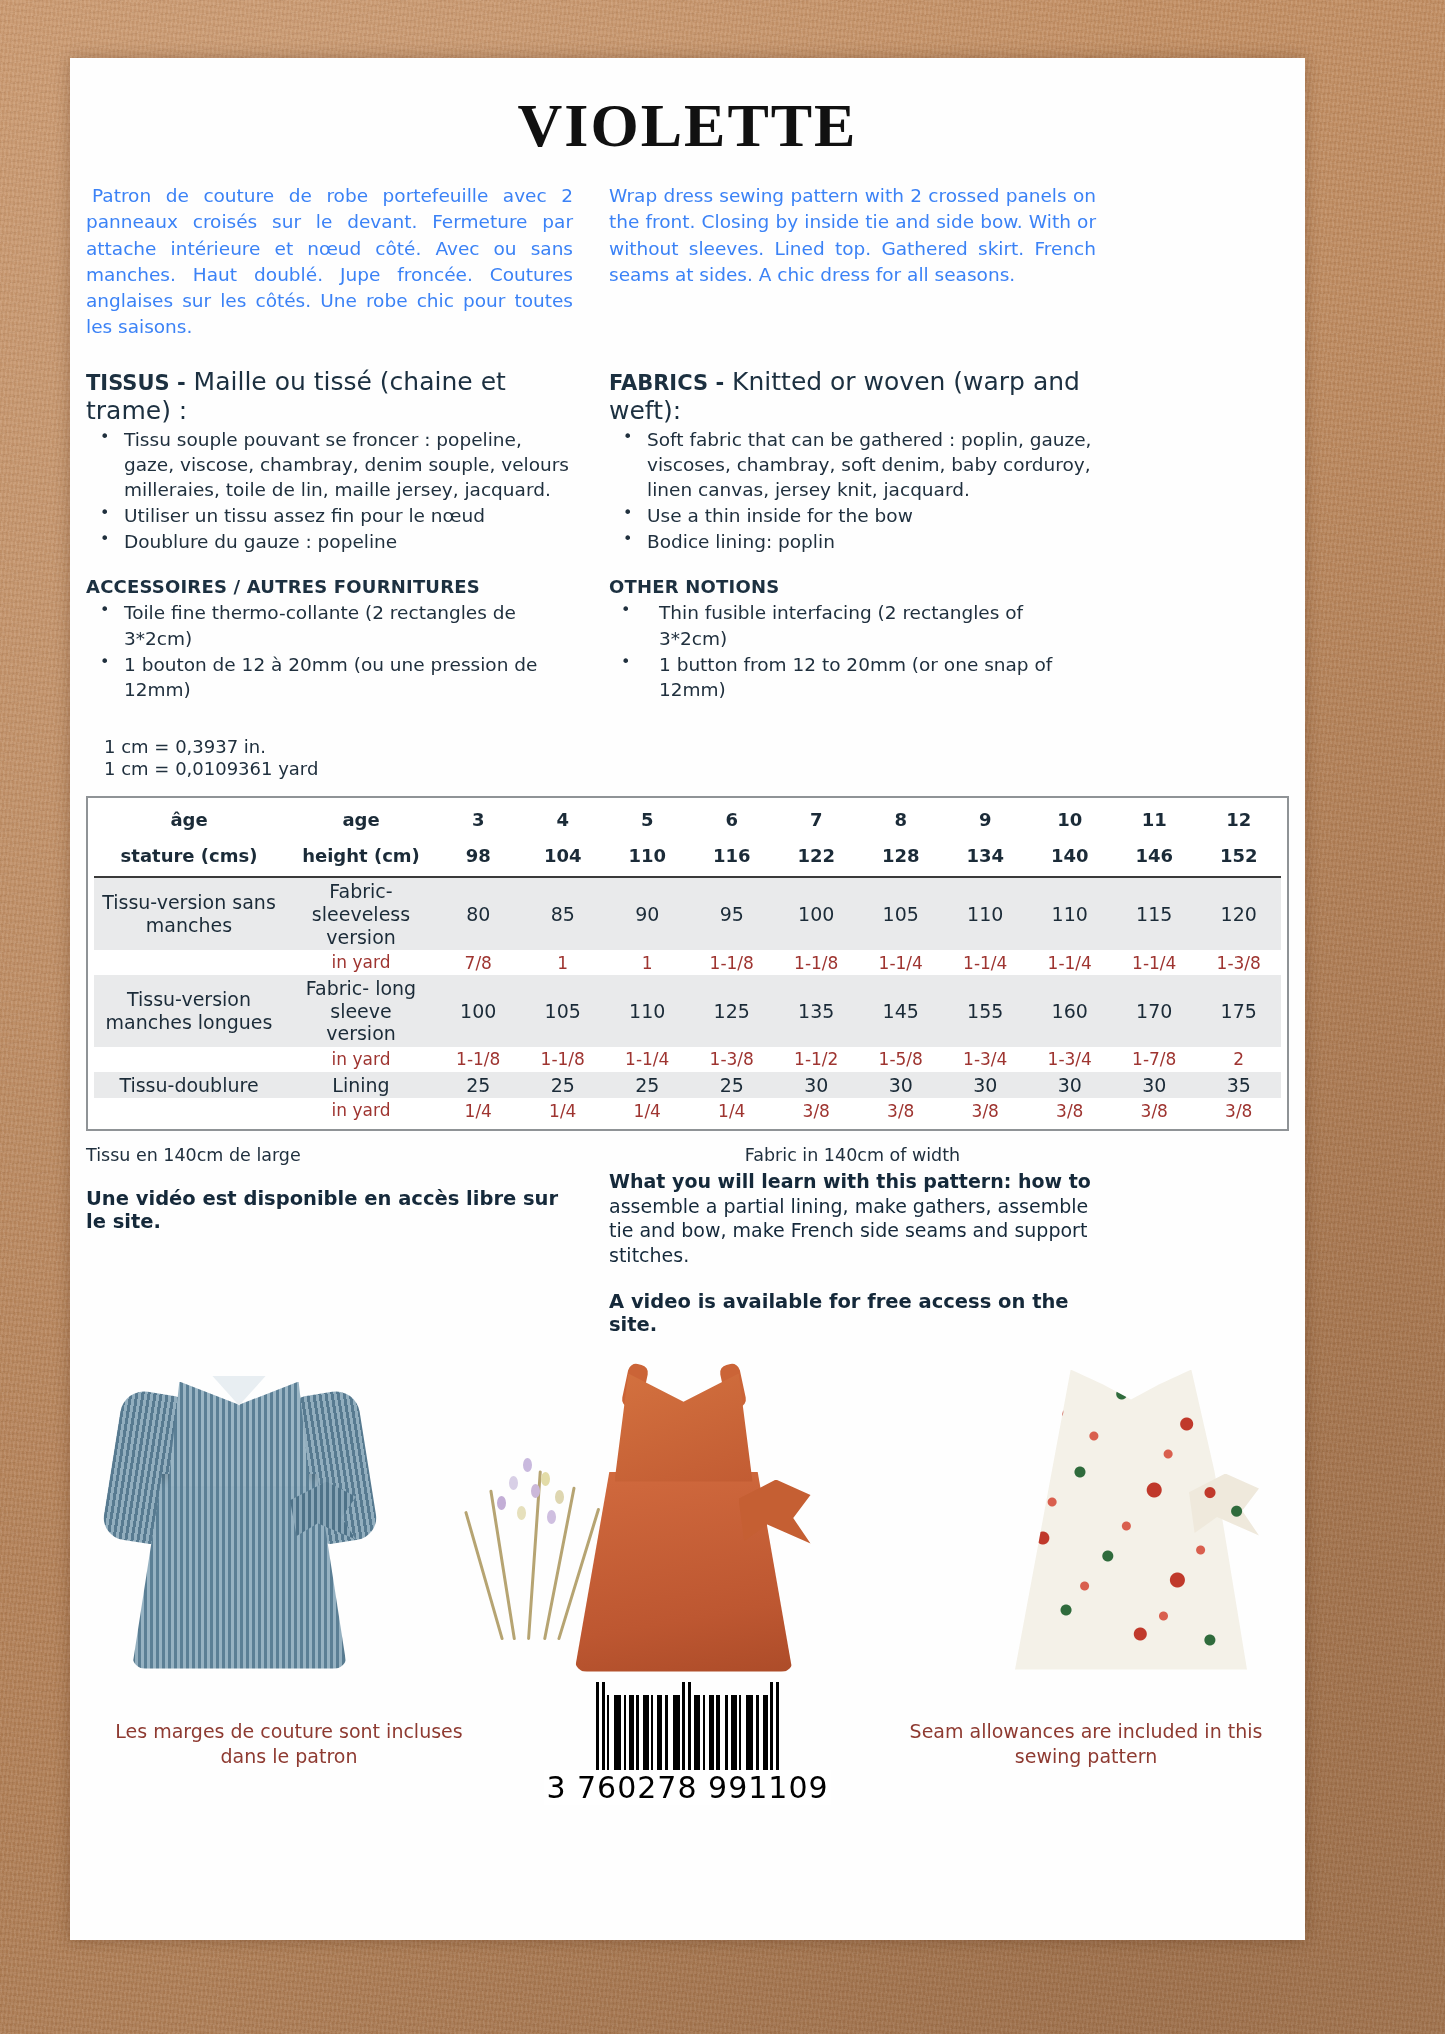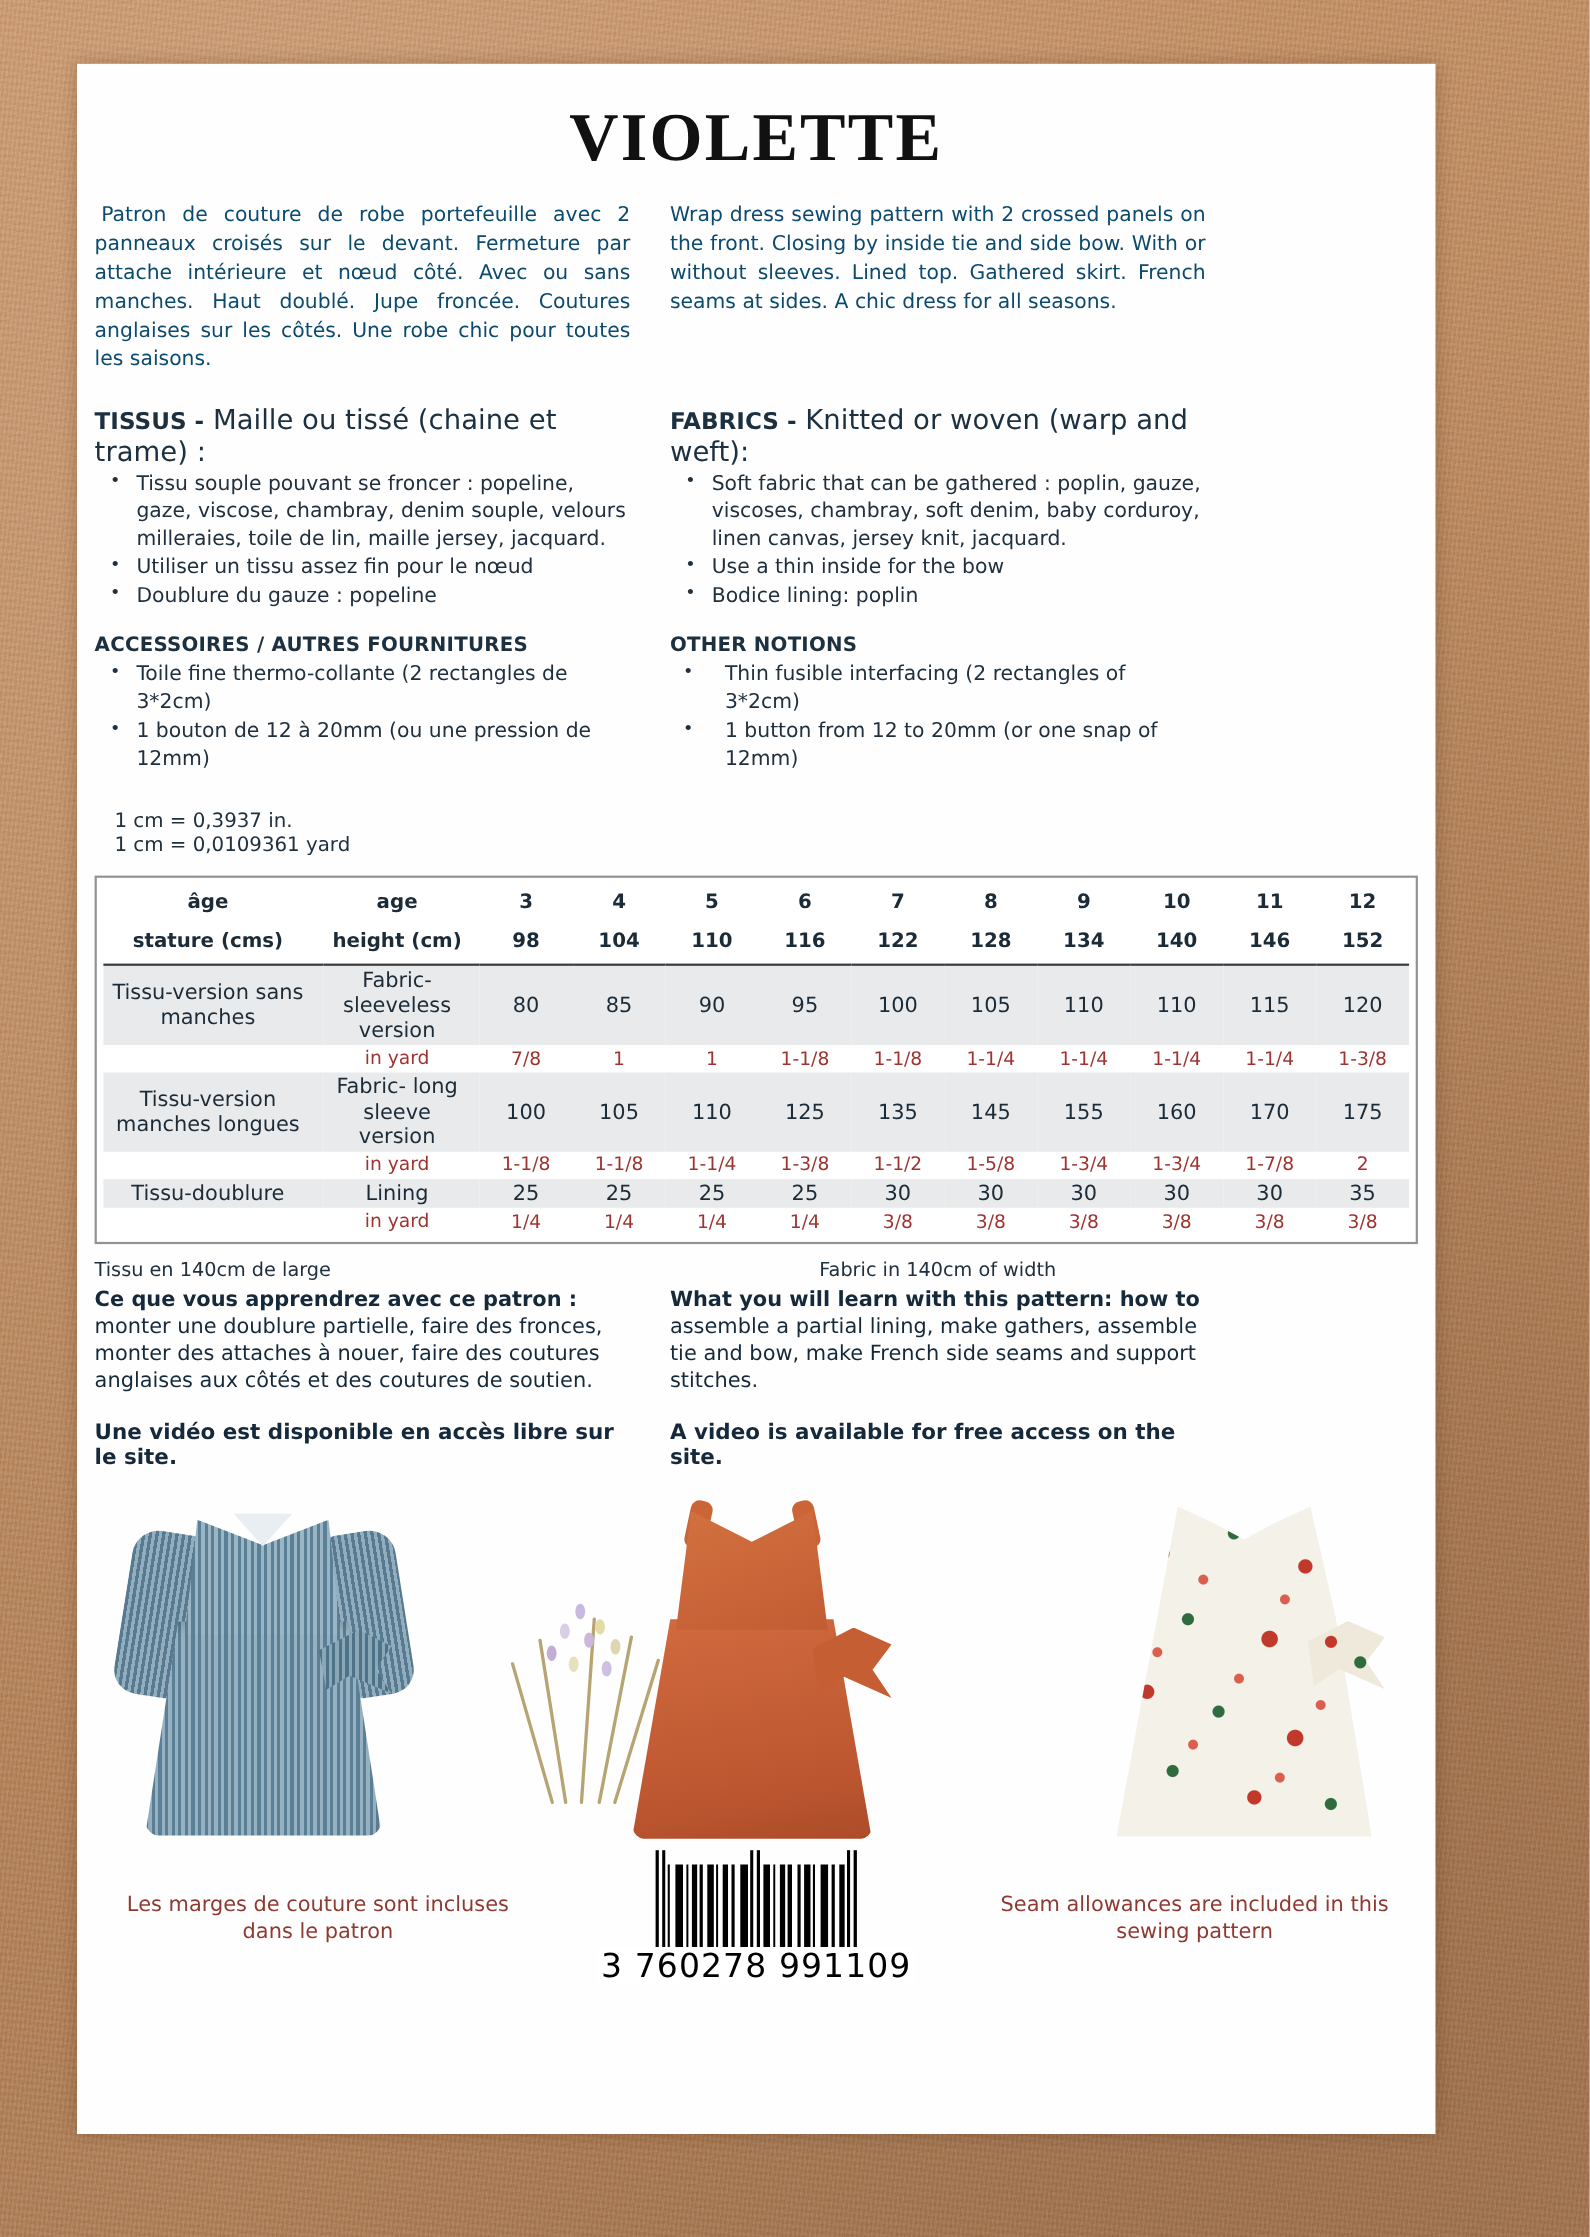--- a/index.html
+++ b/index.html
@@ -60,21 +60,21 @@
   .cols {
     display: flex;
     gap: 36px;
     padding: 0 16px;
   }
   .col { width: 487px; }
 
   .intro {
     font-size: 18.5px;
     line-height: 1.42;
-    color: #0c4a6e;
+    color: #3b82f6;
     text-align: justify;
   }
   .intro.fr { text-indent: 6px; }
 
   .sec-head {
     font-size: 21px;
     font-weight: bold;
     color: #1c3040;
     margin-top: 26px;
     margin-bottom: 2px;
@@ -521,23 +521,20 @@
           <td>3/8</td>
           <td>3/8</td>
         </tr>
       </tbody>
     </table>
   </div>
 
   <div class="learn-row">
     <div class="col">
       <div class="fabric-width">Tissu en 140cm de large</div>
-      <p class="learn-text">
-        <b>Ce que vous apprendrez avec ce patron :</b><span> monter une doublure partielle, faire des fronces, monter des attaches à nouer, faire des coutures anglaises aux côtés et des coutures de soutien.</span>
-      </p>
       <div class="video-line">Une vidéo est disponible en accès libre sur le site.</div>
     </div>
     <div class="col">
       <div class="fabric-width center">Fabric in 140cm of width</div>
       <p class="learn-text">
         <b>What you will learn with this pattern: how to</b><span> assemble a partial lining, make gathers,  assemble tie and bow, make French side seams and support stitches.</span>
       </p>
       <div class="video-line">A video is available for free access on the site.</div>
     </div>
   </div>

